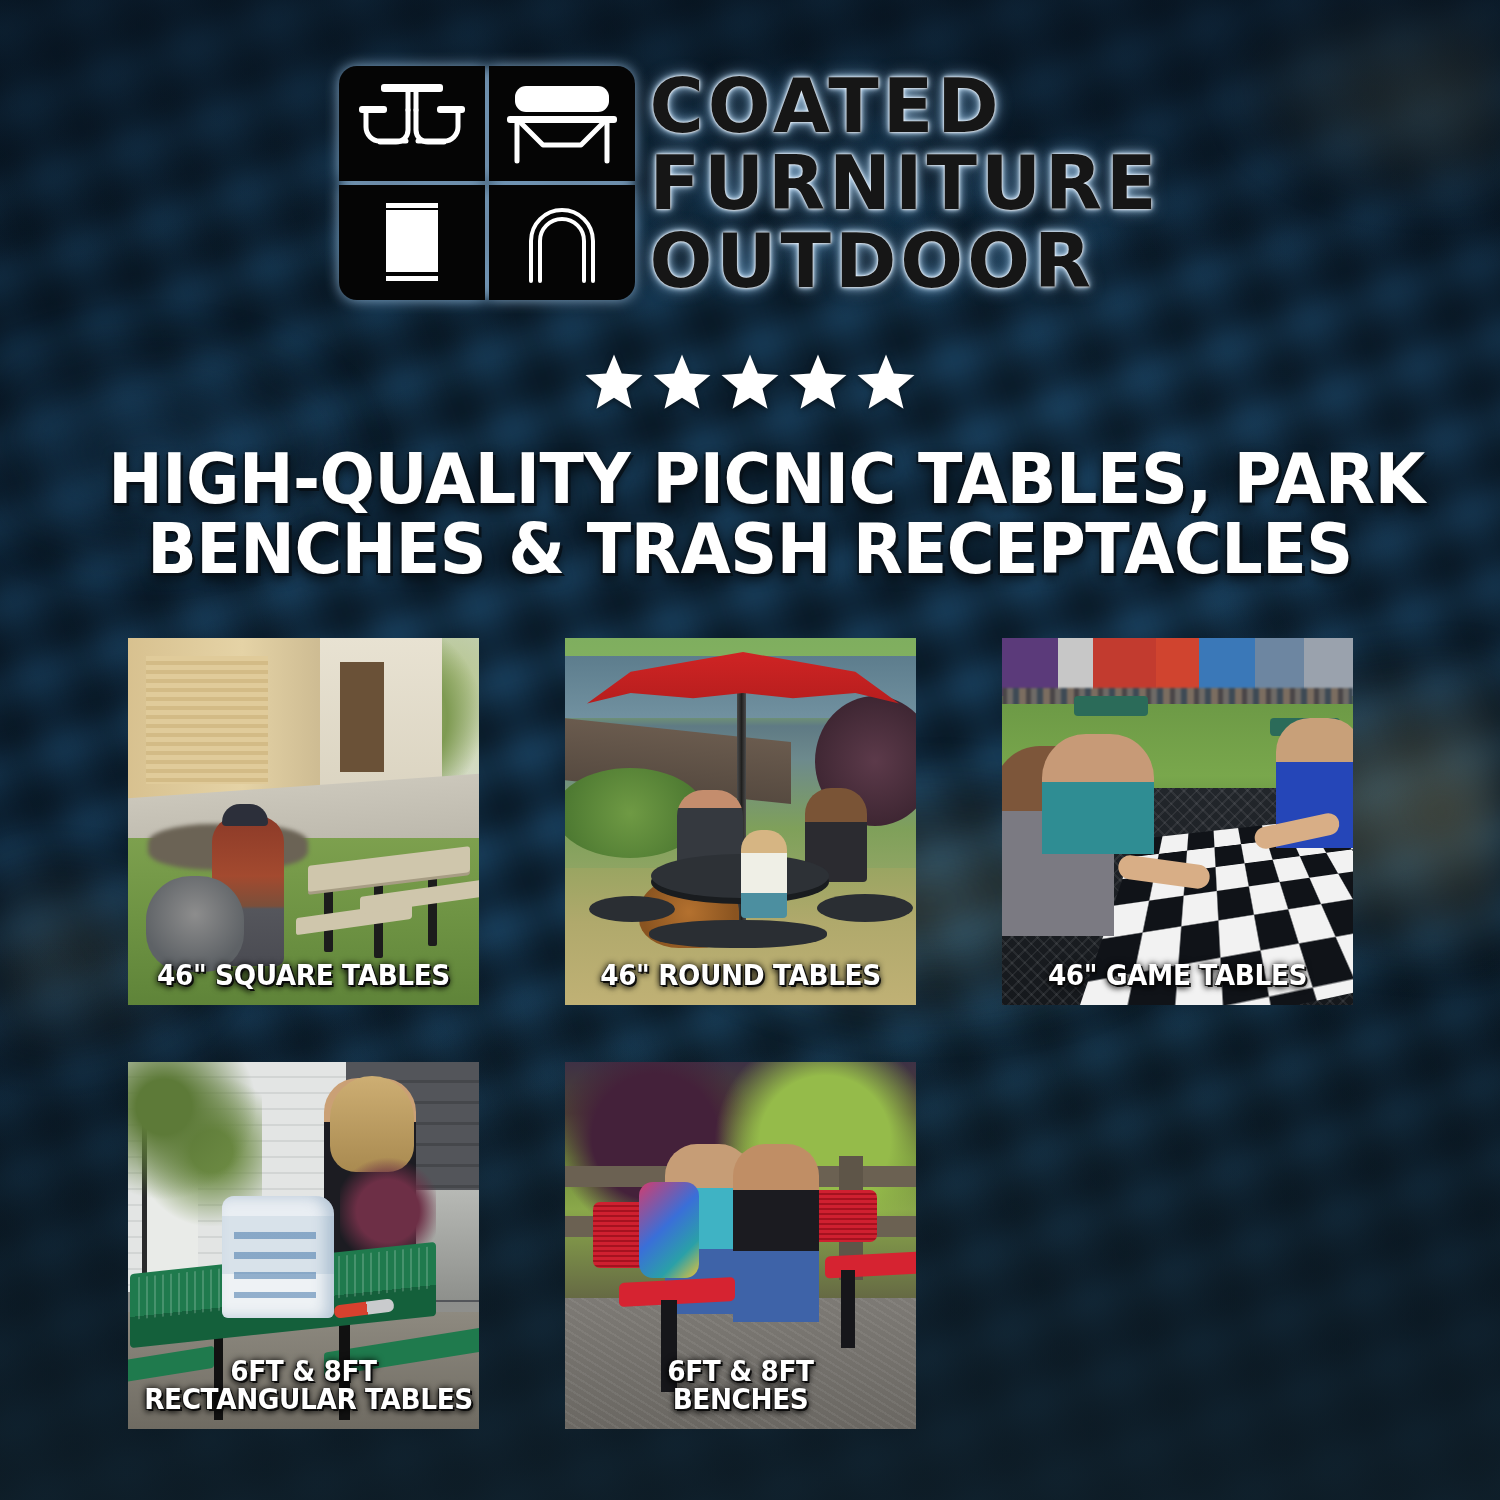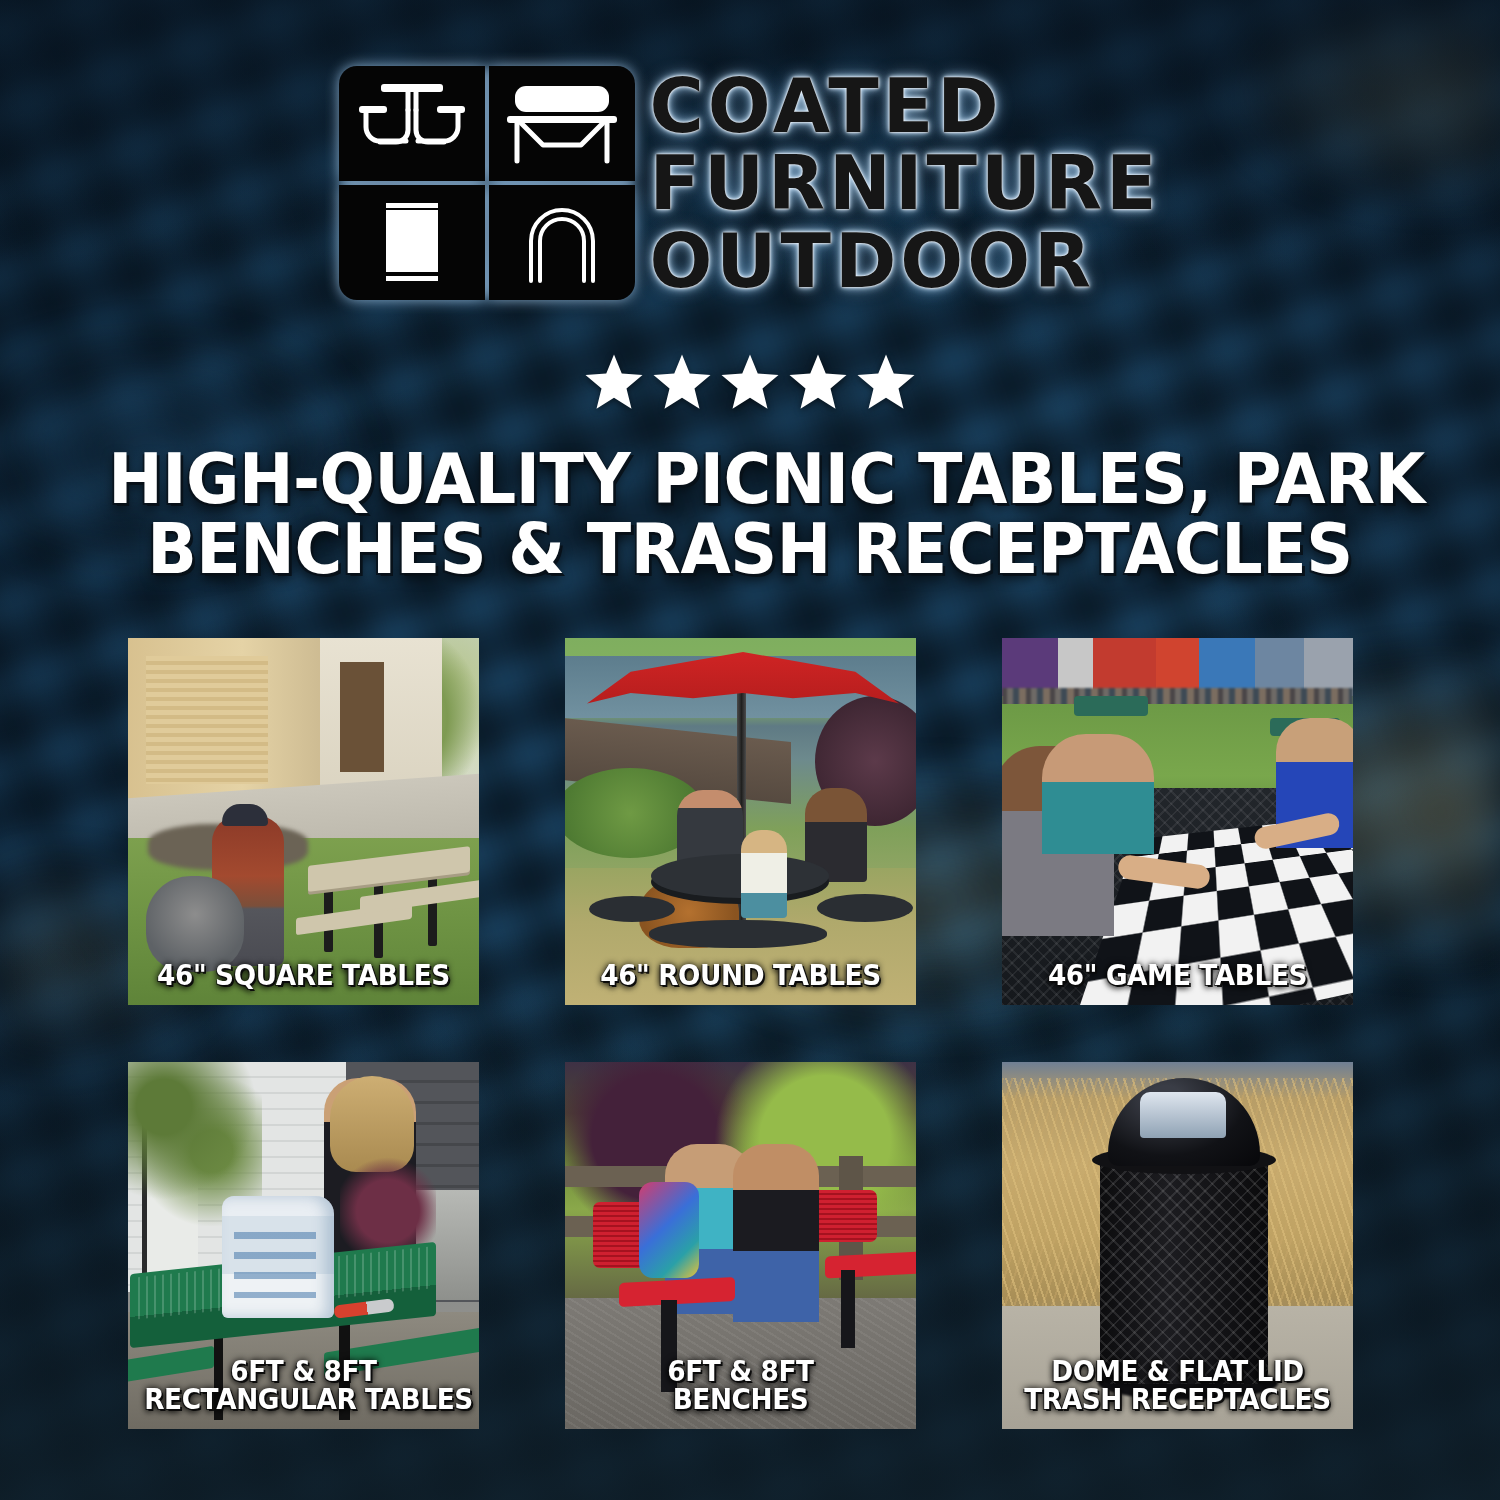--- a/index.html
+++ b/index.html
@@ -558,32 +558,16 @@
           <div class="rect t5-pack"></div>
           <div class="rect t5-seatL"></div>
           <div class="rect t5-legs"></div>
         </div>
         <div class="caption">
           <span class="cap-l">6FT &amp; 8FT</span>
           <span class="cap-l">BENCHES</span>
         </div>
       </div>
 
-      <div class="tile">
-        <div class="photo">
-          <div class="sky t6-sky"></div>
-          <div class="rect t6-grass"></div>
-          <div class="rect t6-walk"></div>
-          <div class="blob t6-base"></div>
-          <div class="rect t6-body"></div>
-          <div class="rect t6-rim"></div>
-          <div class="rect t6-dome"></div>
-          <div class="rect t6-slot"></div>
-        </div>
-        <div class="caption">
-          <span class="cap-l">DOME &amp; FLAT LID</span>
-          <span class="cap-l">TRASH RECEPTACLES</span>
-        </div>
-      </div>
 
     </div>
   </div>
 </div>
 
 </body></html>

